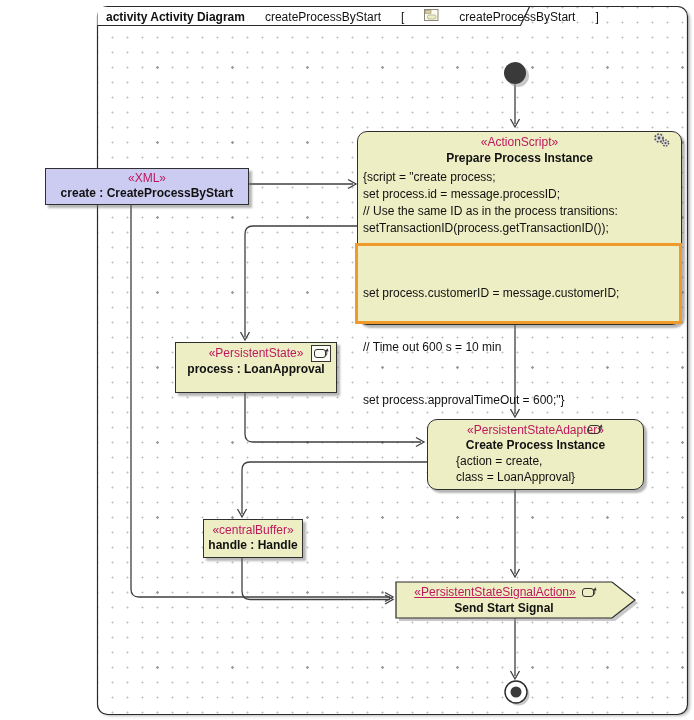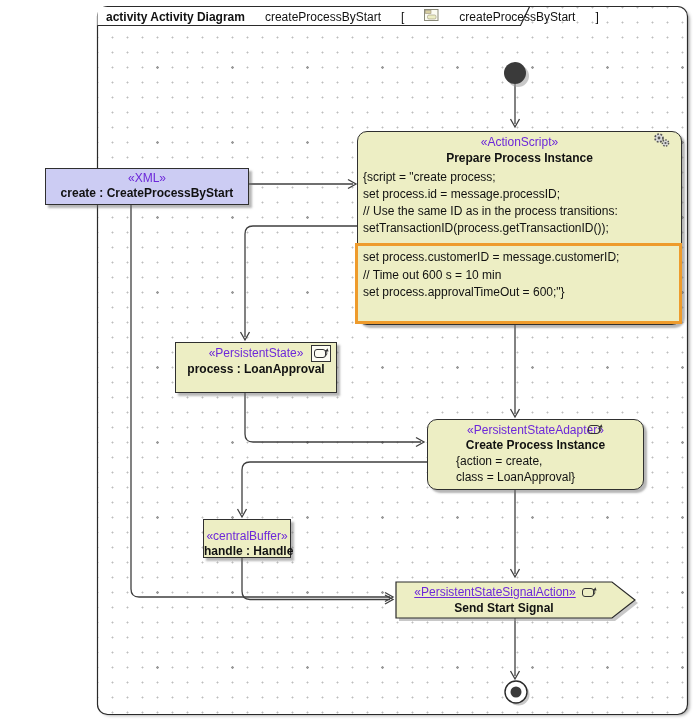--- a/index.html
+++ b/index.html
@@ -19,29 +19,29 @@
     box-shadow:2px 2px 3px rgba(90,90,90,.45);
   }
   svg.overlay { position:absolute; left:0; top:0; }
   .node {
     position:absolute; box-sizing:border-box;
     border:1px solid #2f2f2f; background:#edeec4;
     box-shadow:3px 3px 2px rgba(110,110,110,.5);
   }
   .rounded { border-radius:10px; }
   .lavender { background:#ccccf3; }
-  .stereo { color:#6d28d9; text-align:center; line-height:15px; white-space:nowrap; }
+  .stereo { color:#be185d; text-align:center; line-height:15px; white-space:nowrap; }
   .bname  { font-weight:bold; text-align:center; line-height:16px; white-space:nowrap; }
   .codeline { line-height:17px; padding-left:5px; white-space:nowrap; }
   .highlight {
     position:absolute; box-sizing:border-box; left:355px; top:243px;
     width:327px; height:81px; border:3px solid #ee9b2c; background:#edeec4;
     padding-top:3px;
   }
-  .highlight .codeline { line-height:17.5px; }
+  .highlight .codeline { line-height:17.5px;margin-top:36px; }
   .tabtitle {
     position:absolute; left:106px; top:8px; height:16px;
     display:flex; align-items:flex-end; gap:20px; white-space:nowrap;
   }
   .tabtitle .bold { font-weight:bold; }
   .penta-label { position:absolute; left:398px; top:585px; width:212px; text-align:center; }
   .icon-abs { position:absolute; }
   .icon-frame {
     position:absolute; box-sizing:border-box; border:1px solid #333;
     background:#fdfdf4; width:20px; height:17px; display:flex;
@@ -186,21 +186,21 @@
     <div style="padding-left:28px; line-height:16px; white-space:nowrap;">class = LoanApproval}</div>
   </div>
   <span class="icon-abs" style="left:588px; top:423px;">
     <svg width="15" height="13" viewBox="0 0 15 13">
       <rect x="0.5" y="2.5" width="11" height="8" rx="2.5" fill="none" stroke="#333"></rect>
       <path d="M 11,3.2 C 13.4,4.4 13.4,8.2 11,9.2" fill="none" stroke="#333"></path>
       <path d="M 13.4,1.2 L 11.2,4.4 L 14.6,4.6 Z" fill="#333"></path>
     </svg>
   </span>
 
-  <div class="node" style="left:203px; top:519px; width:88px; height:39px; padding-top:9px;">
+  <div class="node" style="left:203px; top:519px; width:100px; height:39px; padding-top:3px;">
     <div class="stereo" style="line-height:14px;">«centralBuffer»</div>
     <div class="bname">handle : Handle</div>
   </div>
 
   <div class="penta-label">
     <div class="stereo" style="line-height:15px; padding-right:18px;text-decoration:underline;">«PersistentStateSignalAction»</div>
     <div class="bname">Send Start Signal</div>
   </div>
   <span class="icon-abs" style="left:582px; top:586px;">
     <svg width="15" height="13" viewBox="0 0 15 13">

